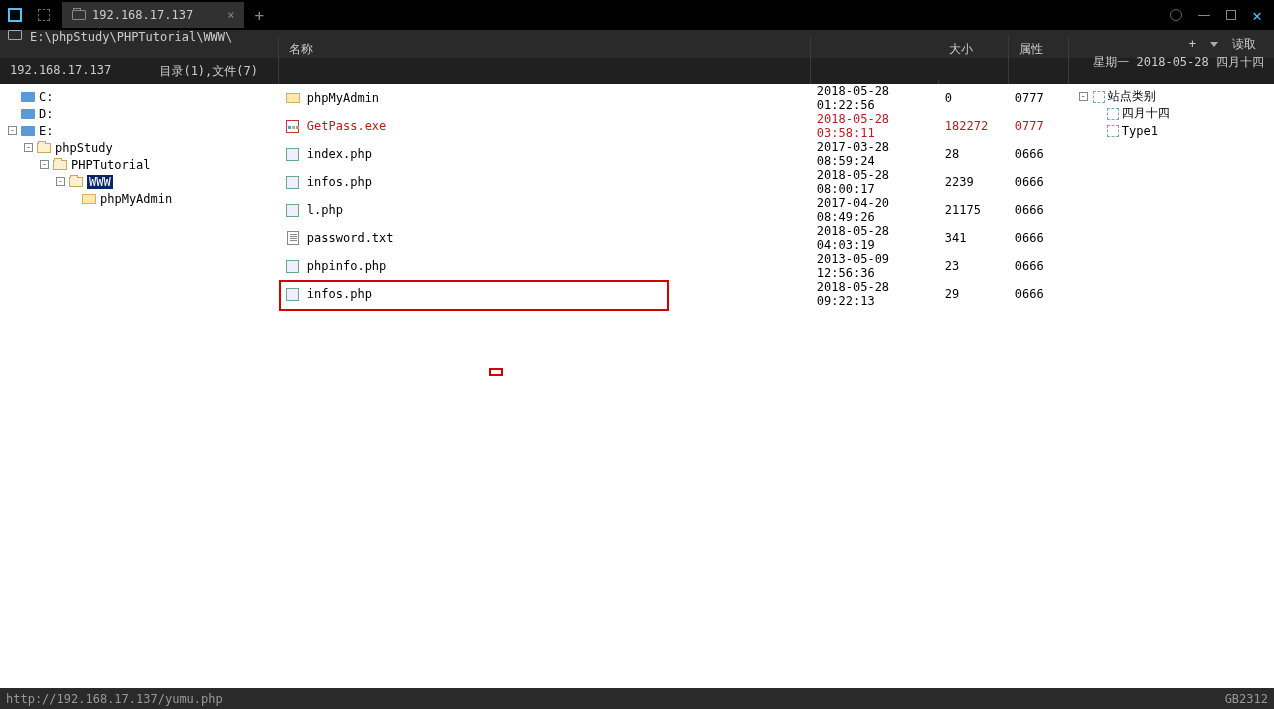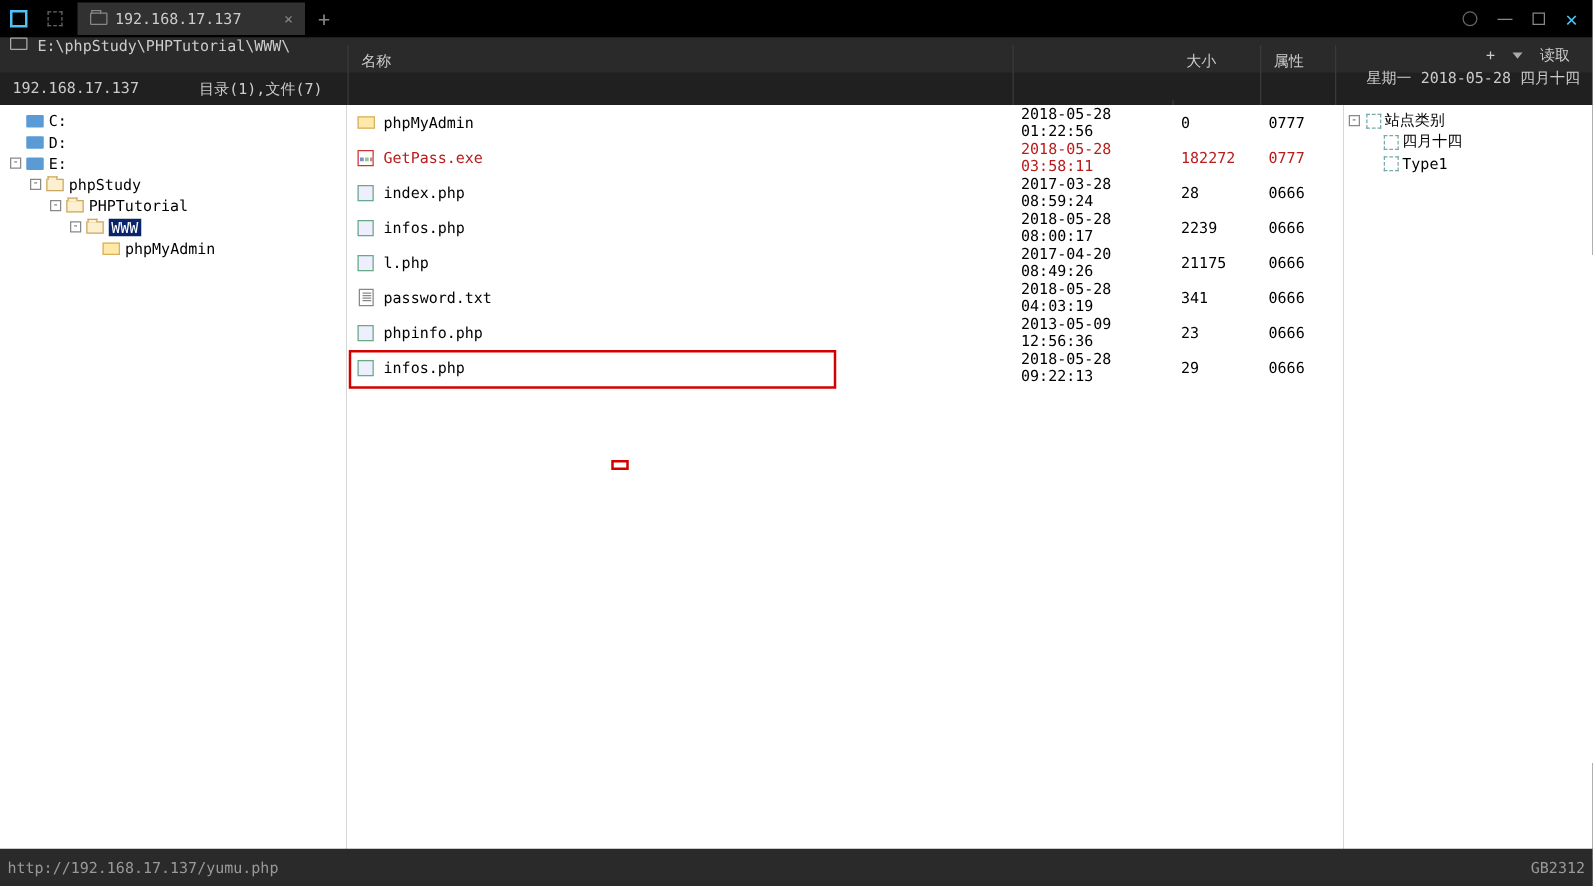--- a/index.html
+++ b/index.html
@@ -64,21 +64,21 @@
 .ftime { width:128px; font-family:monospace; }
 .fsize { width:70px; font-family:monospace; }
 .fperm { width:60px; font-family:monospace; }
 .red { color:#b91c1c; }
 .red-square { position:absolute; left:212px; top:284px; width:14px; height:8px; border:2px solid #d40000; }
 
 .cats { width:200px; background:#fff; color:#000; padding:4px; }
 .cat-row { display:flex; align-items:center; gap:3px; height:17px; }
 .dashed-ico { width:12px; height:12px; border:1px dashed #7aa; }
 
-.status { position:absolute; bottom:0; left:0; right:0; height:30px; background:#2a2a2a; display:flex; align-items:center; padding:0 6px; color:#999; font-family:monospace; }
+.status { position:absolute; bottom:0; left:0; right:0; height:20px; background:#2a2a2a; display:flex; align-items:center; padding:0 6px; color:#999; font-family:monospace; }
 .status-right { margin-left:auto; }
 </style>
 </head>
 <body>
 
 <div class="titlebar">
   <div class="app-icon"></div>
   <div class="tb-btn">
       <div class="dashed-sq"></div>
     </div>

